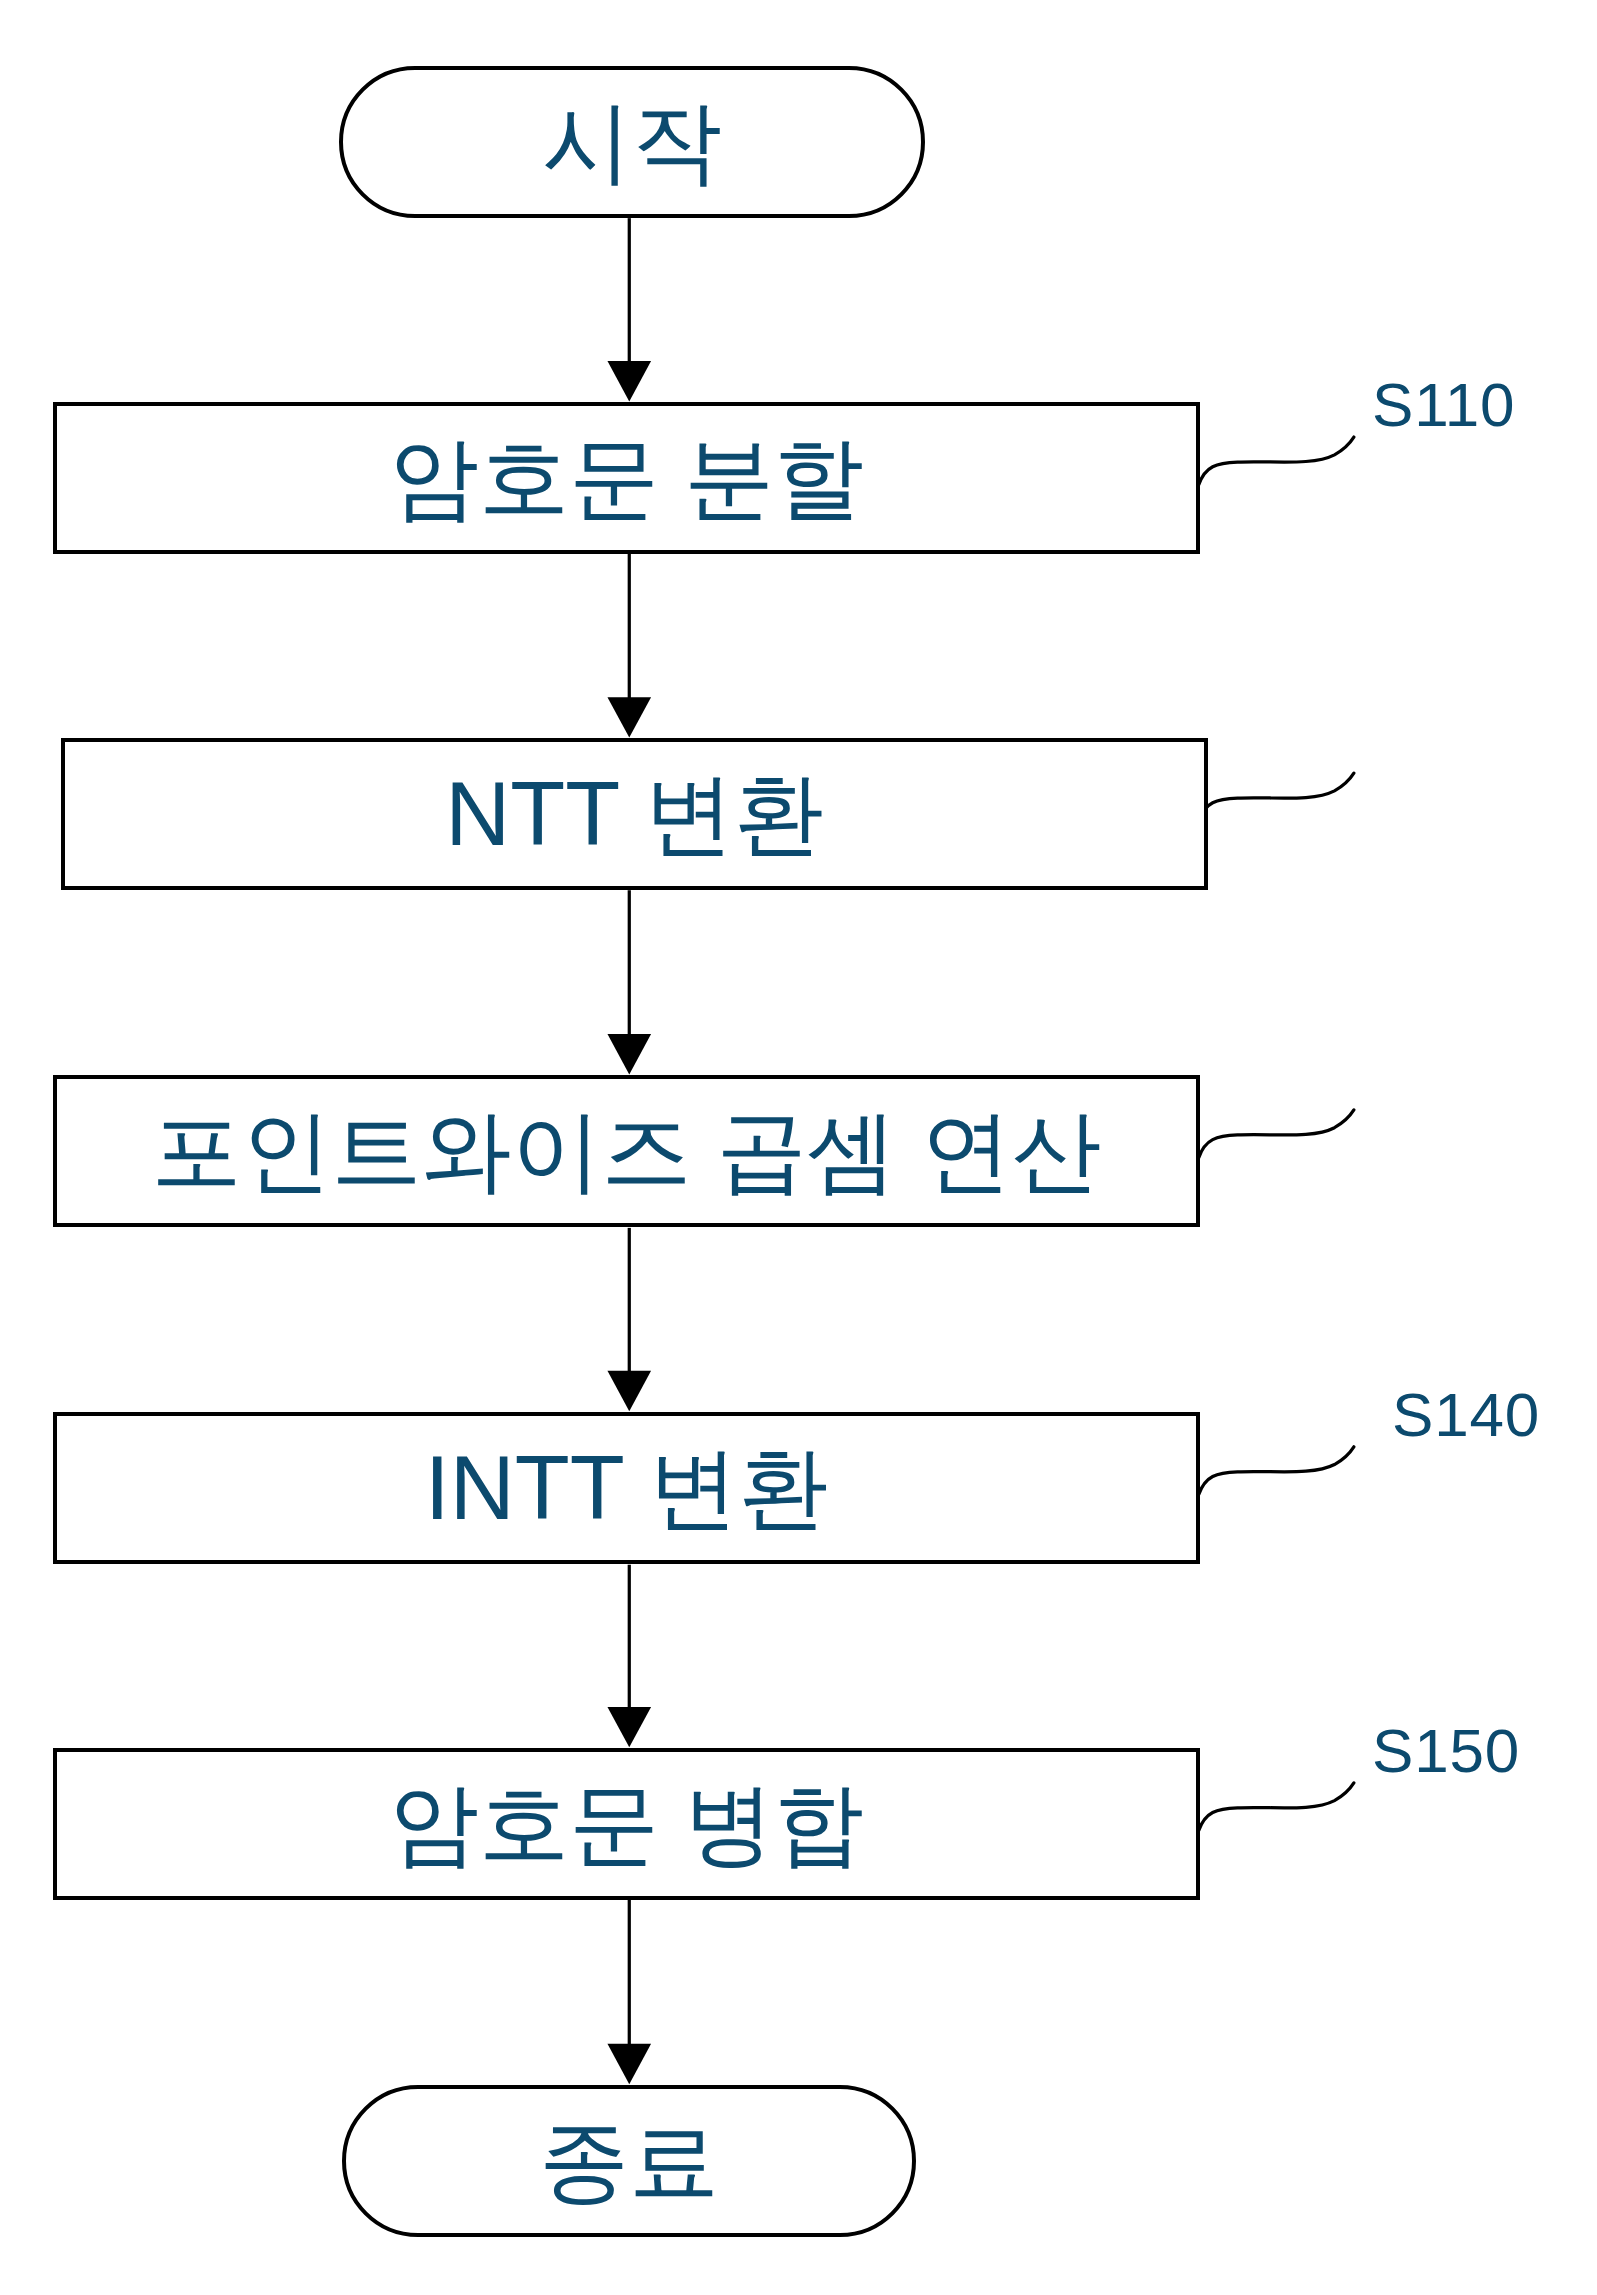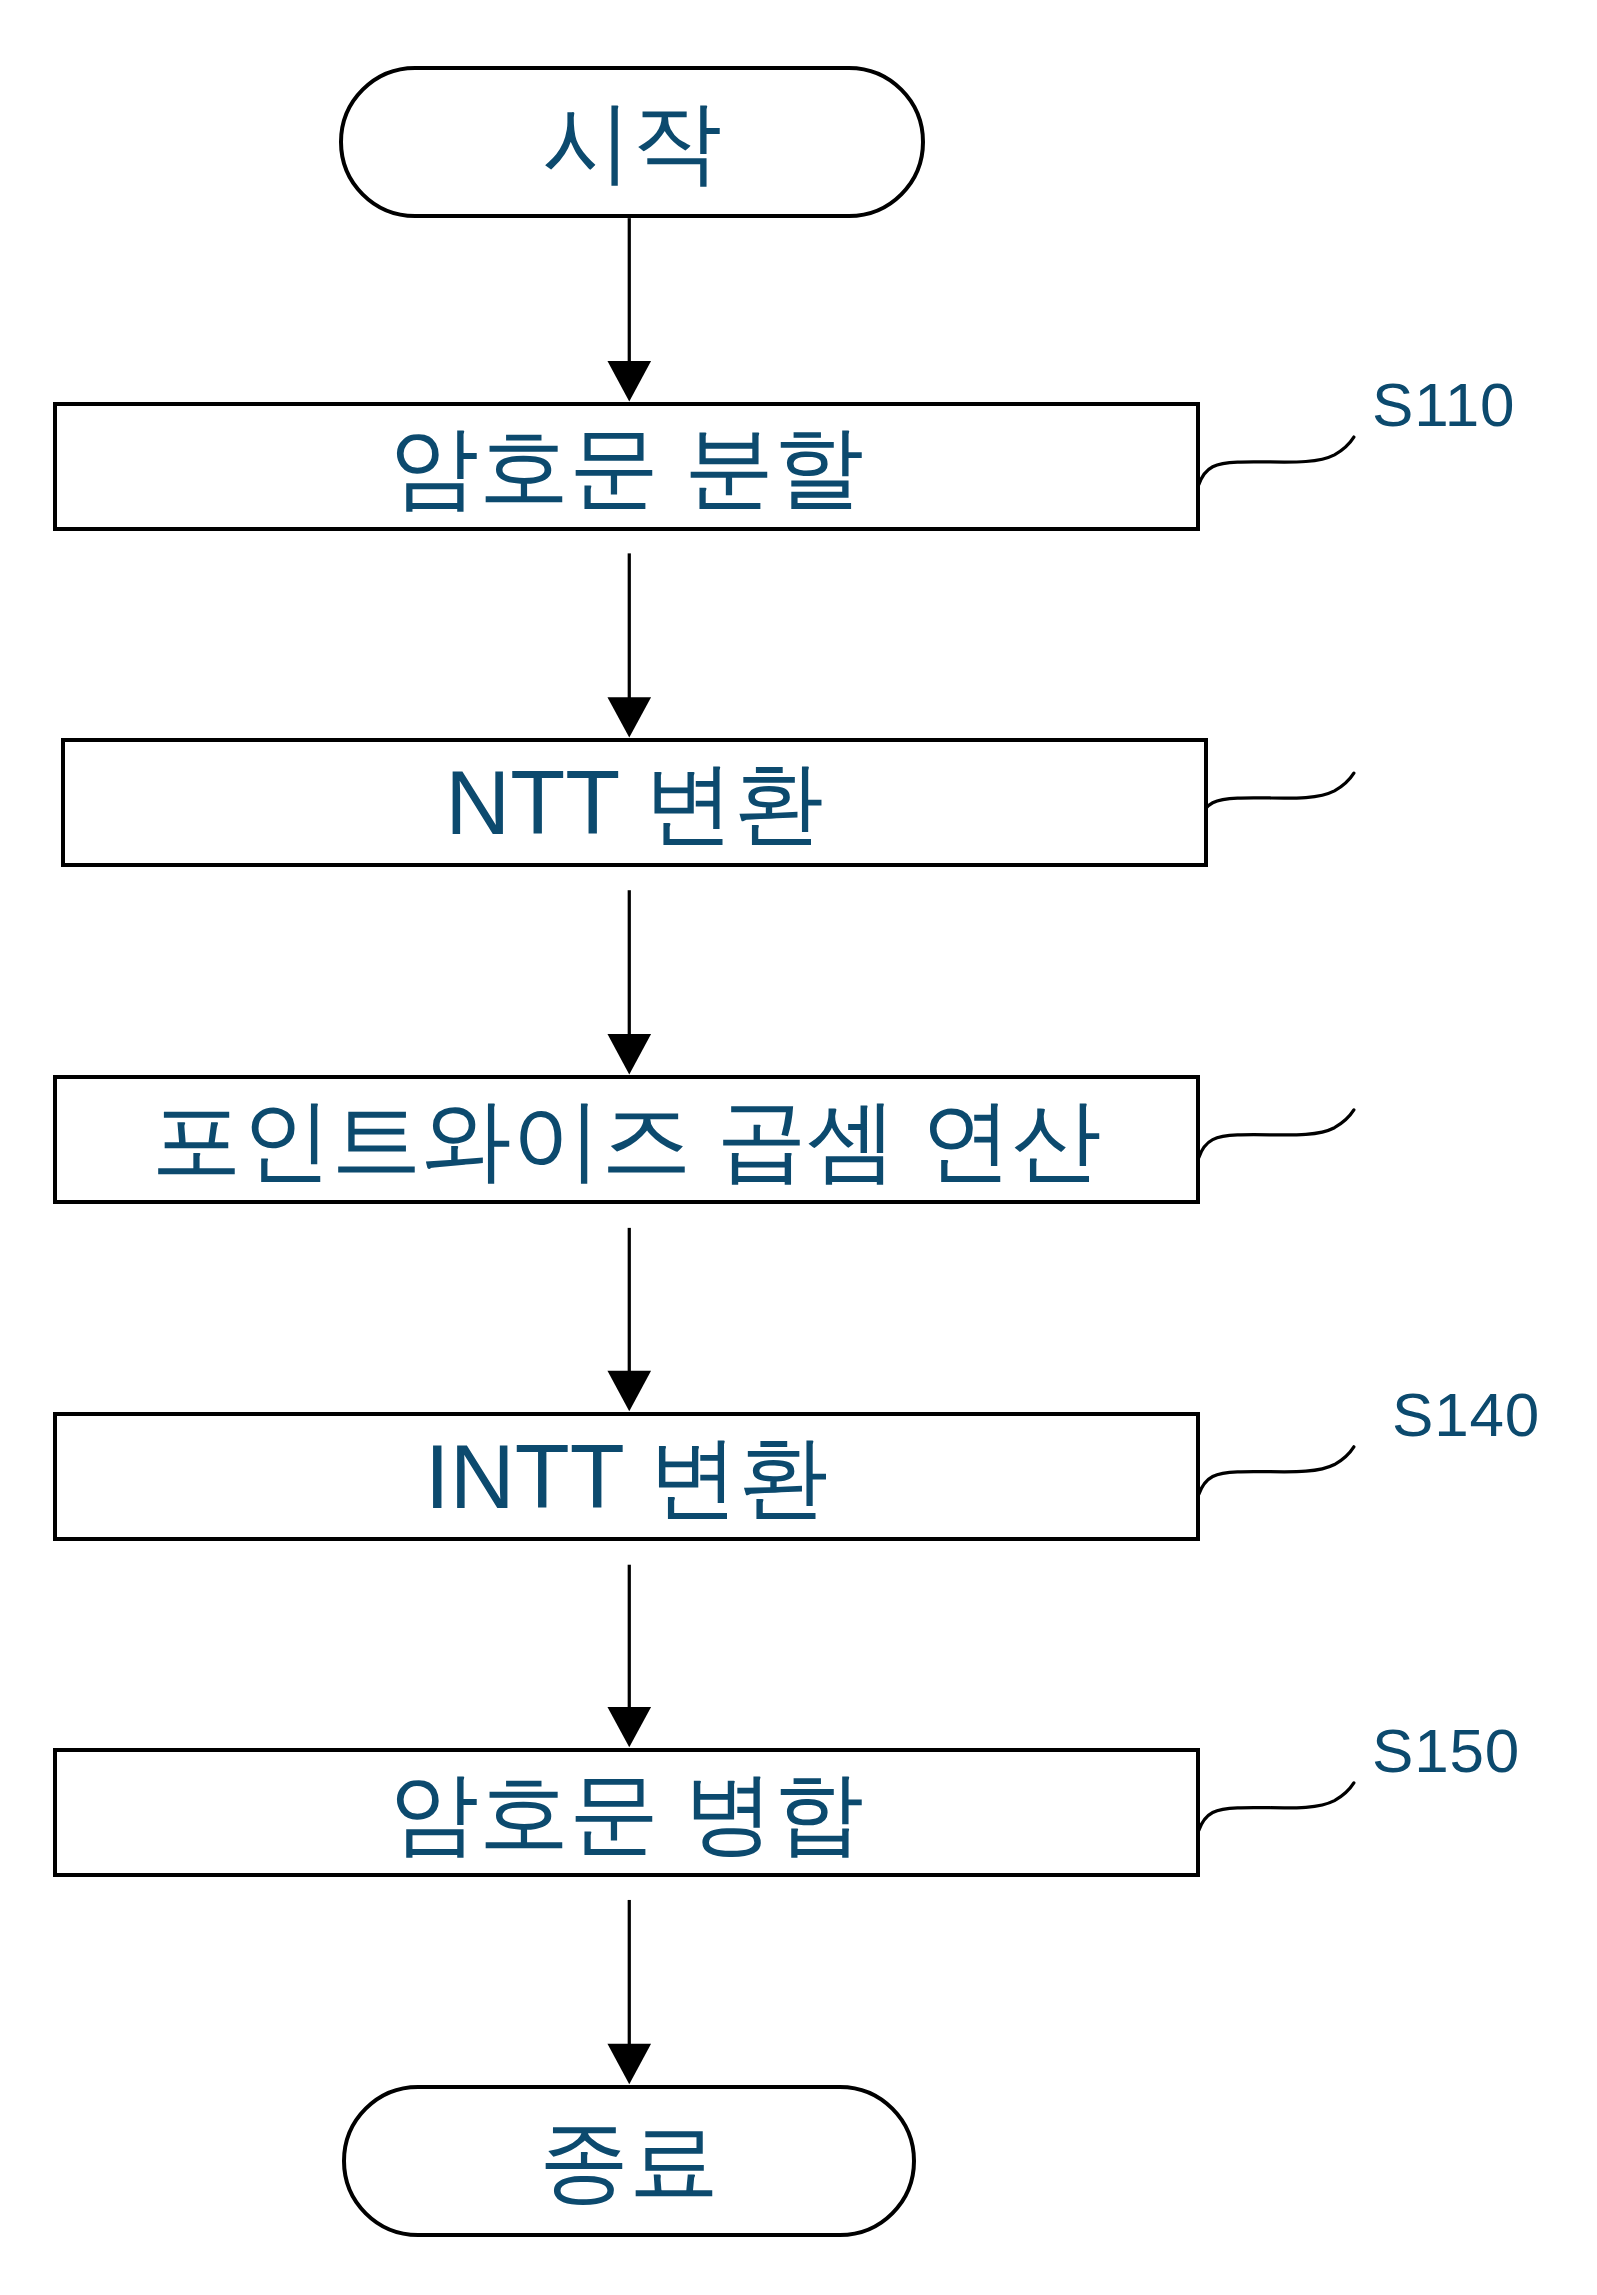--- a/index.html
+++ b/index.html
@@ -32,21 +32,21 @@
     font-size: 90px;
     line-height: 1;
     box-sizing: border-box;
   }
   .terminal.start { left: 339px; top: 66px;  width: 586px; height: 152px; }
   .terminal.end   { left: 342px; top: 2085px; width: 574px; height: 152px; }
   .process-box {
     position: absolute;
     left: 53px;
     width: 1147px;
-    height: 129px;
+    height: 152px;
     border: 4.8px solid #000000;
     background: #ffffff;
     display: flex;
     align-items: center;
     justify-content: center;
     font-size: 90px;
     line-height: 1;
     box-sizing: border-box;
     white-space: nowrap;
   }

